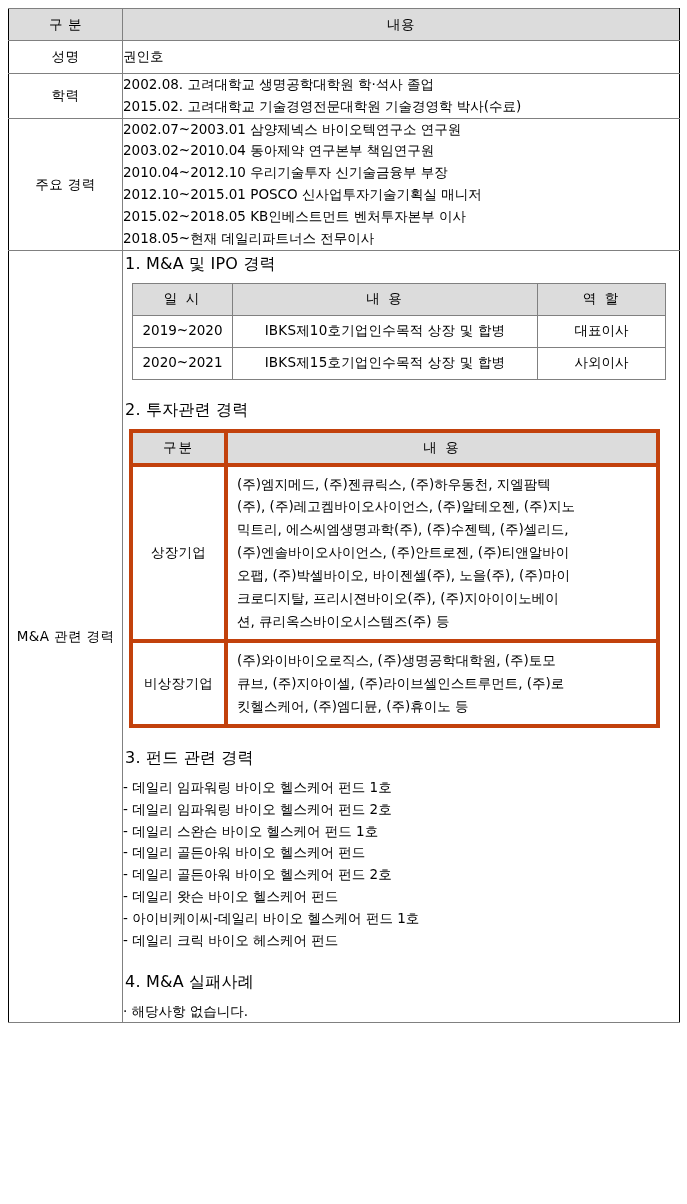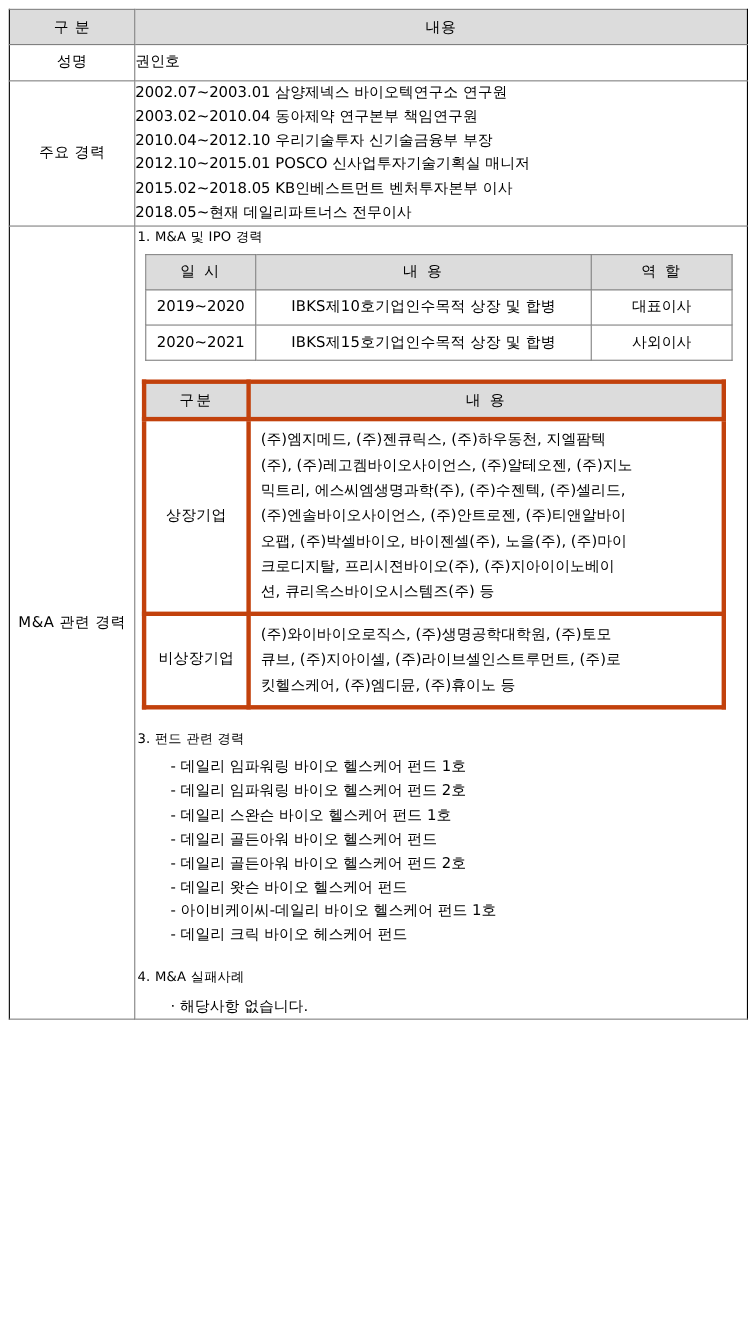--- a/index.html
+++ b/index.html
@@ -78,21 +78,21 @@
 
   
   .section-cell {
     padding: 10px 10px 6px 8px;
     font-size: 13.5px;
     line-height: 1.62;
   }
   .section-title {
     display: block;
     margin: 0 0 6px 2px;
-    font-size: 12px;
+    font-size: 16px;
     letter-spacing: 0.2px;
   }
   .section-gap { display: block; height: 17px; }
 
   
   table.ipo {
     border-collapse: collapse;
     table-layout: fixed;
     width: 533px;
     margin: 0 0 0 9px;
@@ -144,21 +144,21 @@
     letter-spacing: 0.3px;
   }
   table.inv td.inv-body-cell {
     text-align: left;
     padding: 6px 6px 6px 9px;
     line-height: 1.70;
   }
 
   
   .fund-list { display: block; }
-  .fund-item { display: block; white-space: nowrap; margin-left: 32px; }
+  .fund-item { display: block; white-space: nowrap; }
 </style>
 </head>
 <body>
 
 <div class="page">
 
   <table class="main">
     <colgroup>
       <col class="c-label">
       <col class="c-body">
@@ -168,20 +168,27 @@
       <tr>
         <td class="hdr-cell first outer-edge-l">구 분</td>
         <td class="hdr-cell outer-edge-r">내용</td>
       </tr>
 
       <tr>
         <td class="label-cell outer-edge-l">성명</td>
         <td class="body-cell tight outer-edge-r">권인호</td>
       </tr>
 
+      <tr>
+        <td class="label-cell outer-edge-l">학력</td>
+        <td class="body-cell outer-edge-r">
+          <span class="line">2002.08. 고려대학교 생명공학대학원 학·석사 졸업</span>
+          <span class="line">2015.02. 고려대학교 기술경영전문대학원 기술경영학 박사(수료)</span>
+        </td>
+      </tr>
 
       <tr>
         <td class="label-cell outer-edge-l">주요 경력</td>
         <td class="body-cell outer-edge-r">
           <span class="line">2002.07~2003.01 삼양제넥스 바이오텍연구소 연구원</span>
           <span class="line">2003.02~2010.04 동아제약 연구본부 책임연구원</span>
           <span class="line">2010.04~2012.10 우리기술투자 신기술금융부 부장</span>
           <span class="line">2012.10~2015.01 POSCO 신사업투자기술기획실 매니저</span>
           <span class="line">2015.02~2018.05 KB인베스트먼트 벤처투자본부 이사</span>
           <span class="line">2018.05~현재 데일리파트너스 전무이사</span>
@@ -216,20 +223,21 @@
               <tr>
                 <td>2020~2021</td>
                 <td class="ipo-desc-cell">IBKS제15호기업인수목적 상장 및 합병</td>
                 <td>사외이사</td>
               </tr>
             </tbody>
           </table>
 
           <span class="section-gap"></span>
 
+          <span class="section-title">2. 투자관련 경력</span>
 
           <table class="inv">
             <colgroup>
               <col class="inv-label">
               <col class="inv-body">
             </colgroup>
             <thead>
               <tr>
                 <th>구분</th>
                 <th>내 용</th>

